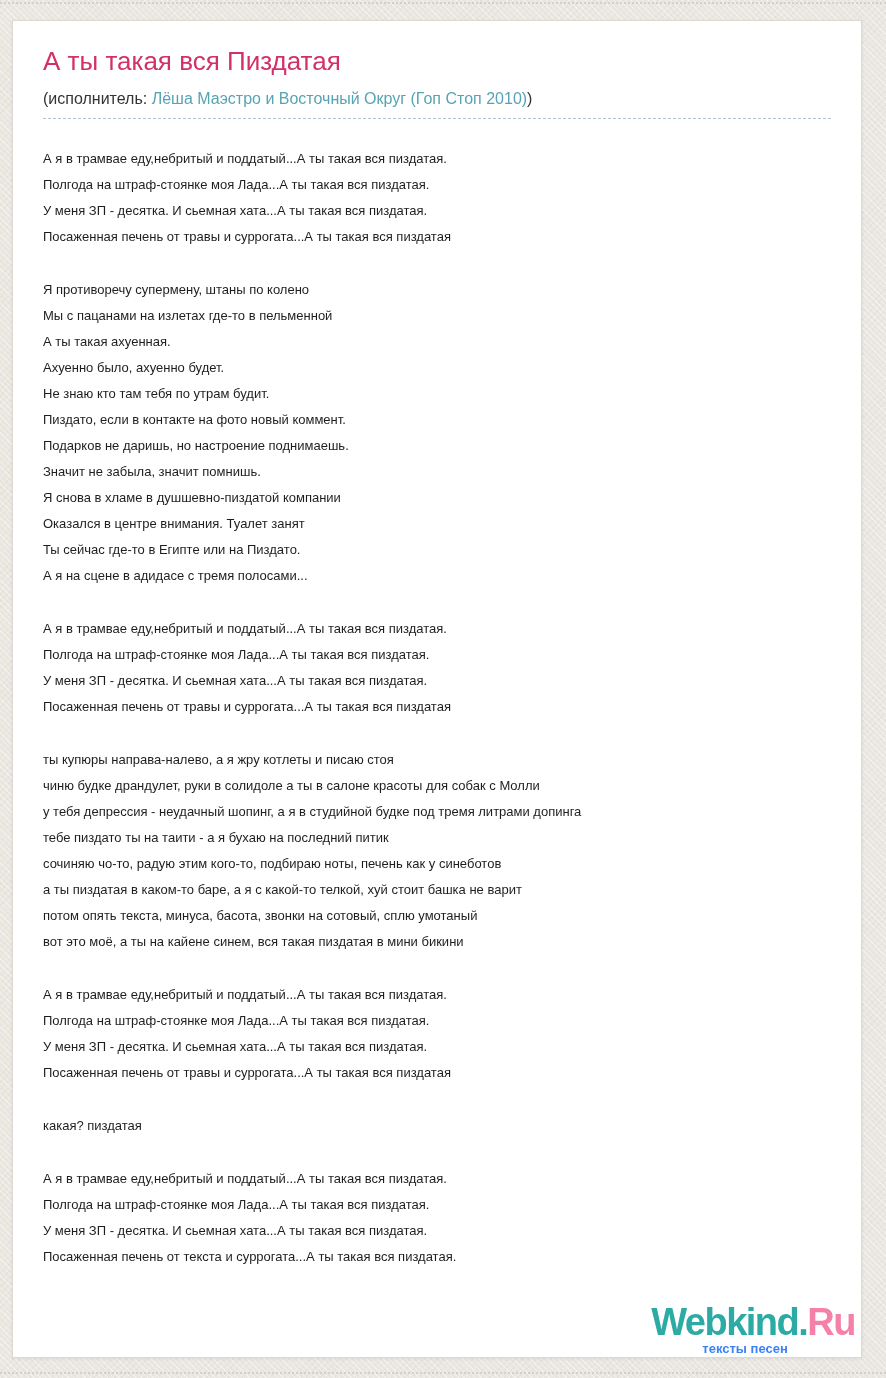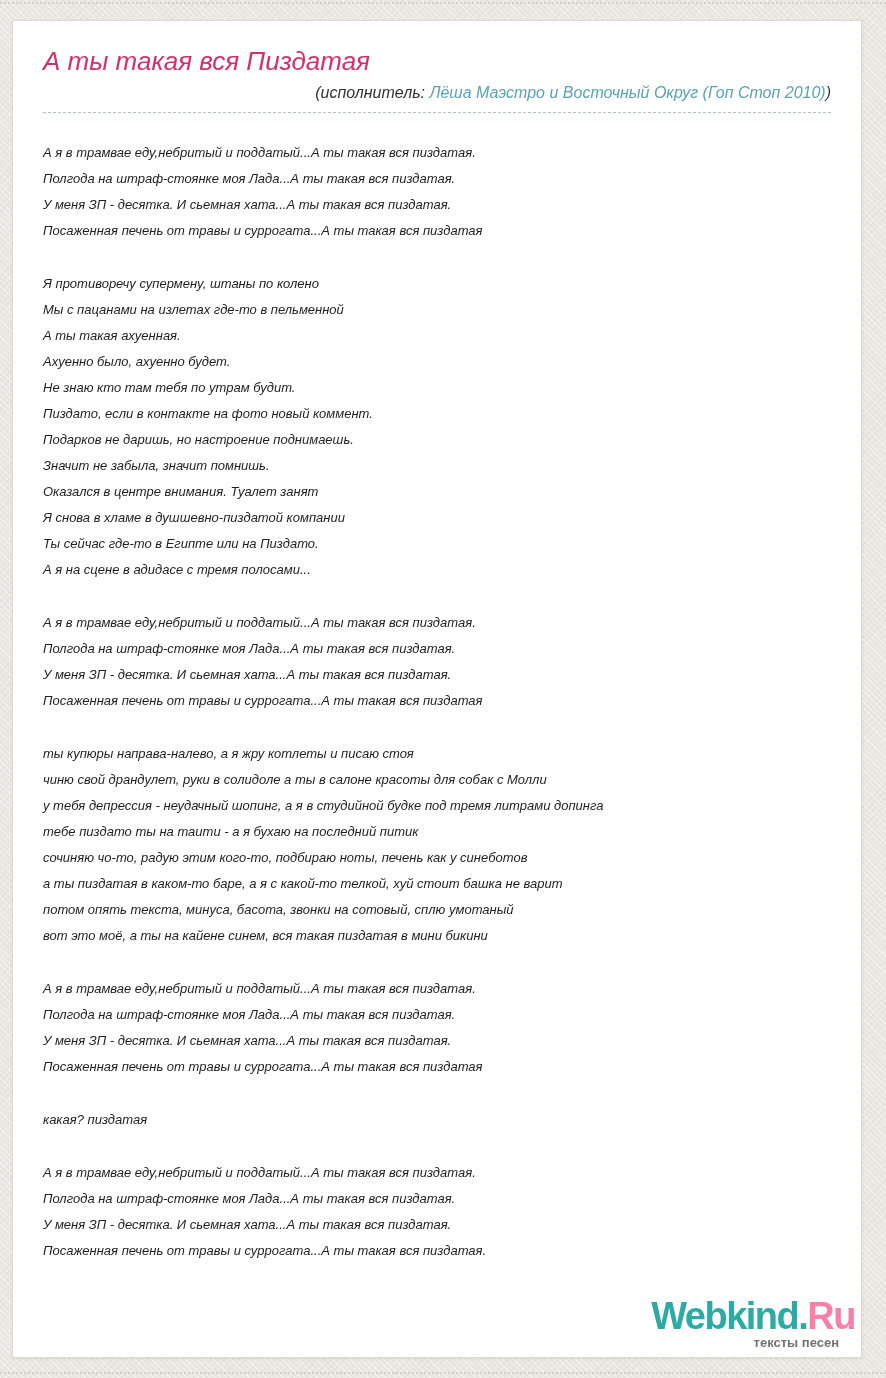--- a/index.html
+++ b/index.html
@@ -32,34 +32,32 @@
     top: 20px;
     width: 850px;
     height: 1338px;
     background: #ffffff;
     border: 1px solid #dcd8d2;
     box-shadow: 0 1px 3px rgba(0,0,0,0.07);
     box-sizing: border-box;
   }
   .card-inner {
     padding: 26px 30px 0 30px;
-    font-style: italic;
   }
   .song-title {
     margin: 0;
     font-size: 26px;
     font-weight: normal;
     line-height: 1.15;
     color: #d2306a;
   }
   .artist-line {
-    margin-top: 7px;
+    margin-top: 13px;
     font-size: 16px;
     color: #333333;
-    text-align: right;
   }
   .artist-link {
     color: #57a3b3;
     text-decoration: none;
     cursor: pointer;
   }
   .dashed-sep {
     margin-top: 9px;
     border-bottom: 1px dashed #afc5cb;
     height: 1px;
@@ -73,39 +71,40 @@
   .stanza {
     margin: 0 0 27px 0;
     padding: 0;
   }
   .lyric-line {
     white-space: nowrap;
   }
   .brand {
     position: absolute;
     right: 6px;
-    bottom: 8px;
+    bottom: 2px;
     text-align: right;
     line-height: 1;
   }
   .brand-logo {
     font-size: 38px;
     font-weight: bold;
     letter-spacing: -1.5px;
     cursor: pointer;
     text-decoration: none;
   }
   .brand-main, .brand-dot { color: #2caaa4; }
   .brand-tld { color: #f581a8; }
   .brand-tagline {
     margin-top: 1px;
     padding-right: 16px;
     font-size: 13px;
     font-weight: bold;
-    color: #737373;
+    color: #3b82f6;
+    text-align: center;
   }
 </style>
 </head>
 <body>
 
 <div class="deco-stitch-top"></div>
 <div class="deco-stitch-bottom"></div>
 
 <div class="card">
   <div class="card-inner">
@@ -129,38 +128,38 @@
       <p class="stanza">
         </p>
         <div class="lyric-line">Я противоречу супермену, штаны по колено</div>
         <div class="lyric-line">Мы с пацанами на излетах где-то в пельменной</div>
         <div class="lyric-line">А ты такая ахуенная.</div>
         <div class="lyric-line">Ахуенно было, ахуенно будет.</div>
         <div class="lyric-line">Не знаю кто там тебя по утрам будит.</div>
         <div class="lyric-line">Пиздато, если в контакте на фото новый коммент.</div>
         <div class="lyric-line">Подарков не даришь, но настроение поднимаешь.</div>
         <div class="lyric-line">Значит не забыла, значит помнишь.</div>
+        <div class="lyric-line">Я снова в хламе в душшевно-пиздатой компании</div>
         <div class="lyric-line">Оказался в центре внимания. Туалет занят</div>
-        <div class="lyric-line">Я снова в хламе в душшевно-пиздатой компании</div>
         <div class="lyric-line">Ты сейчас где-то в Египте или на Пиздато.</div>
         <div class="lyric-line">А я на сцене в адидасе с тремя полосами...</div>
       <p></p>
 
       <p class="stanza">
         </p>
         <div class="lyric-line">А я в трамвае еду,небритый и поддатый...А ты такая вся пиздатая.</div>
         <div class="lyric-line">Полгода на штраф-стоянке моя Лада...А ты такая вся пиздатая.</div>
         <div class="lyric-line">У меня ЗП - десятка. И сьемная хата...А ты такая вся пиздатая.</div>
         <div class="lyric-line">Посаженная печень от травы и суррогата...А ты такая вся пиздатая</div>
       <p></p>
 
       <p class="stanza">
         </p>
         <div class="lyric-line">ты купюры направа-налево, а я жру котлеты и писаю стоя</div>
-        <div class="lyric-line">чиню свой драндулет, руки в солидоле а ты в салоне красоты для собак с Молли</div>
+        <div class="lyric-line">чиню будке драндулет, руки в солидоле а ты в салоне красоты для собак с Молли</div>
         <div class="lyric-line">у тебя депрессия - неудачный шопинг, а я в студийной будке под тремя литрами допинга</div>
         <div class="lyric-line">тебе пиздато ты на таити - а я бухаю на последний питик</div>
         <div class="lyric-line">сочиняю чо-то, радую этим кого-то, подбираю ноты, печень как у синеботов</div>
         <div class="lyric-line">а ты пиздатая в каком-то баре, а я с какой-то телкой, хуй стоит башка не варит</div>
         <div class="lyric-line">потом опять текста, минуса, басота, звонки на сотовый, сплю умотаный</div>
         <div class="lyric-line">вот это моё, а ты на кайене синем, вся такая пиздатая в мини бикини</div>
       <p></p>
 
       <p class="stanza">
         </p>
@@ -173,21 +172,21 @@
       <p class="stanza">
         </p>
         <div class="lyric-line">какая? пиздатая</div>
       <p></p>
 
       <p class="stanza">
         </p>
         <div class="lyric-line">А я в трамвае еду,небритый и поддатый...А ты такая вся пиздатая.</div>
         <div class="lyric-line">Полгода на штраф-стоянке моя Лада...А ты такая вся пиздатая.</div>
         <div class="lyric-line">У меня ЗП - десятка. И сьемная хата...А ты такая вся пиздатая.</div>
-        <div class="lyric-line">Посаженная печень от травы и суррогата...А ты такая вся пиздатая.</div>
+        <div class="lyric-line">Посаженная печень от текста и суррогата...А ты такая вся пиздатая.</div>
       <p></p>
 
     </div>
   </div>
 
   <div class="brand">
     <a class="brand-logo"><span class="brand-main">Webkind</span><span class="brand-dot">.</span><span class="brand-tld">Ru</span></a>
     <div class="brand-tagline">тексты песен</div>
   </div>
 </div>

